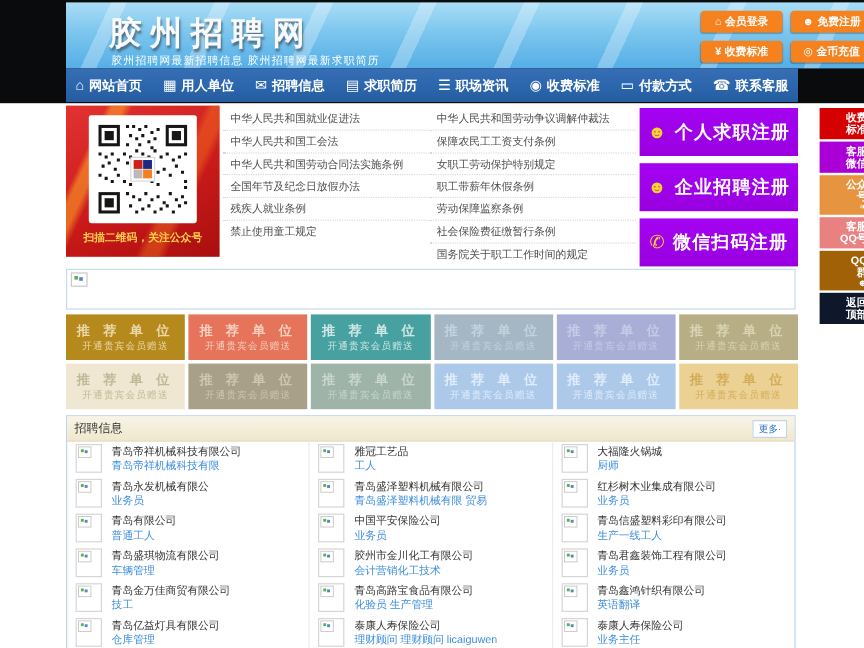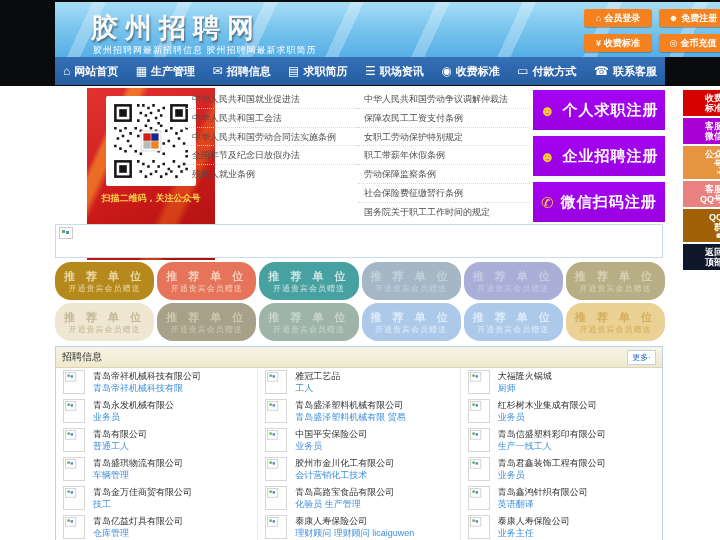--- a/index.html
+++ b/index.html
@@ -22,22 +22,22 @@
   .top-btn .ico{font-size:9px;}
 
   
   .nav{position:absolute;left:55px;top:57px;width:610px;height:28px;
        background:linear-gradient(180deg,#376fb5 0%,#2b65ac 55%,#255d9f 100%);
        display:flex;align-items:center;justify-content:space-between;padding:0 8px;box-sizing:border-box;}
   .nav-item{display:flex;align-items:center;gap:4px;color:#fff;font-size:11px;font-weight:bold;cursor:pointer;white-space:nowrap;}
   .nav-icon{font-size:12px;line-height:1;}
 
   
-  .qr-panel{position:absolute;left:55px;top:88px;width:128px;height:172px;overflow:hidden;
-       background:linear-gradient(155deg,#e23232 0%,#cb1a1a 55%,#a90f0f 100%);margin-left:32px;}
+  .qr-panel{position:absolute;left:55px;top:88px;width:128px;height:126px;overflow:hidden;
+       background:linear-gradient(155deg,#e23232 0%,#cb1a1a 55%,#a90f0f 100%);}
   .qr-panel::before{content:"";position:absolute;inset:0;
        background:linear-gradient(115deg,transparent 18%,rgba(255,170,40,.55) 21%,rgba(255,170,40,.55) 26%,transparent 30%),
                   linear-gradient(115deg,transparent 62%,rgba(255,140,30,.35) 66%,rgba(255,140,30,.35) 72%,transparent 76%);}
   .qr-box{position:absolute;left:19px;top:8px;width:90px;height:90px;background:#fff;border-radius:2px;}
   .qr-box svg{position:absolute;left:3px;top:3px;width:84px;height:84px;}
   .qr-caption{position:absolute;left:0;right:0;top:104px;text-align:center;font-size:9px;font-weight:bold;color:#ffd24a;}
 
   .laws{position:absolute;left:186px;top:90px;width:344px;height:132px;display:flex;}
   .laws-col{width:50%;}
   .law-row{height:18.8px;line-height:18.8px;font-size:9px;color:#4d4d4d;white-space:nowrap;overflow:hidden;
@@ -62,21 +62,21 @@
 
   
   .bimg{display:inline-block;width:12px;height:10px;border:1px solid #c9c9c9;background:#fff;position:relative;vertical-align:top;}
   .bimg::before{content:"";position:absolute;left:2px;top:2px;width:3px;height:3px;background:#59b059;
        box-shadow:4px 1px 0 #5585c9;}
   .white-box .bimg{margin:2px 0 0 3px;}
 
   
   .promo-row{position:absolute;left:55px;width:610px;height:38px;display:flex;gap:3px;}
   .promo-row.r1{top:262px;} .promo-row.r2{top:303px;}
-  .promo-block{flex:1;display:flex;flex-direction:column;align-items:center;justify-content:center;cursor:pointer;border-radius:16px;}
+  .promo-block{flex:1;display:flex;flex-direction:column;align-items:center;justify-content:center;cursor:pointer;}
   .promo-title{font-size:11px;font-weight:bold;letter-spacing:4px;line-height:14px;}
   .promo-sub{font-size:8px;letter-spacing:1px;line-height:11px;}
 
   
   .jobs-section{position:absolute;left:55px;top:346px;width:608px;height:200px;background:#fff;
        border:1px solid #bcd3e8;box-sizing:border-box;}
   .jobs-header{height:20px;background:linear-gradient(180deg,#f8f4e6 0%,#efe8cd 100%);
        border-bottom:1px solid #ded5b4;display:flex;align-items:center;justify-content:space-between;padding:0 6px;}
   .jobs-title{font-size:10px;color:#333;}
   .more-link{font-size:8px;color:#2a6cc8;background:#fff;border:1px solid #c3d4e6;padding:1px 4px;cursor:pointer;}
@@ -118,21 +118,21 @@
           </div>
         </div>
     </div>
     <div class="nav" id="navBar">
         <div class="nav-item">
           <span class="nav-icon">⌂</span>
           <span>网站首页</span>
         </div>
         <div class="nav-item">
           <span class="nav-icon">▦</span>
-          <span>生产管理</span>
+          <span>用人单位</span>
         </div>
         <div class="nav-item">
           <span class="nav-icon">✉</span>
           <span>招聘信息</span>
         </div>
         <div class="nav-item">
           <span class="nav-icon">▤</span>
           <span>求职简历</span>
         </div>
         <div class="nav-item">
@@ -184,20 +184,21 @@
     <div class="qr-caption">扫描二维码，关注公众号</div>
   </div>
 
   <div class="laws">
     <div class="laws-col" id="lawsLeft">
         <div class="law-row">中华人民共和国就业促进法</div>
         <div class="law-row">中华人民共和国工会法</div>
         <div class="law-row">中华人民共和国劳动合同法实施条例</div>
         <div class="law-row">全国年节及纪念日放假办法</div>
         <div class="law-row">残疾人就业条例</div>
+        <div class="law-row">禁止使用童工规定</div>
       </div>
     <div class="laws-col" id="lawsRight">
         <div class="law-row">中华人民共和国劳动争议调解仲裁法</div>
         <div class="law-row">保障农民工工资支付条例</div>
         <div class="law-row">女职工劳动保护特别规定</div>
         <div class="law-row">职工带薪年休假条例</div>
         <div class="law-row">劳动保障监察条例</div>
         <div class="law-row">社会保险费征缴暂行条例</div>
         <div class="law-row">国务院关于职工工作时间的规定</div>
       </div>

